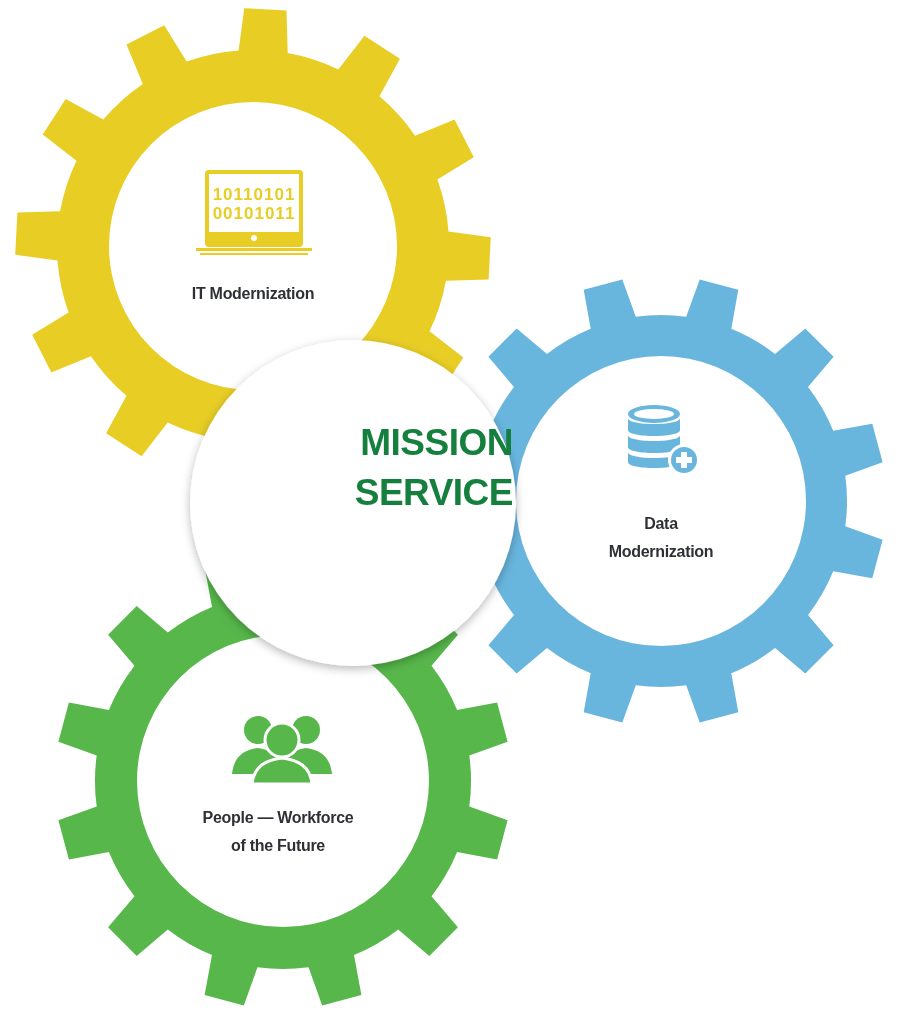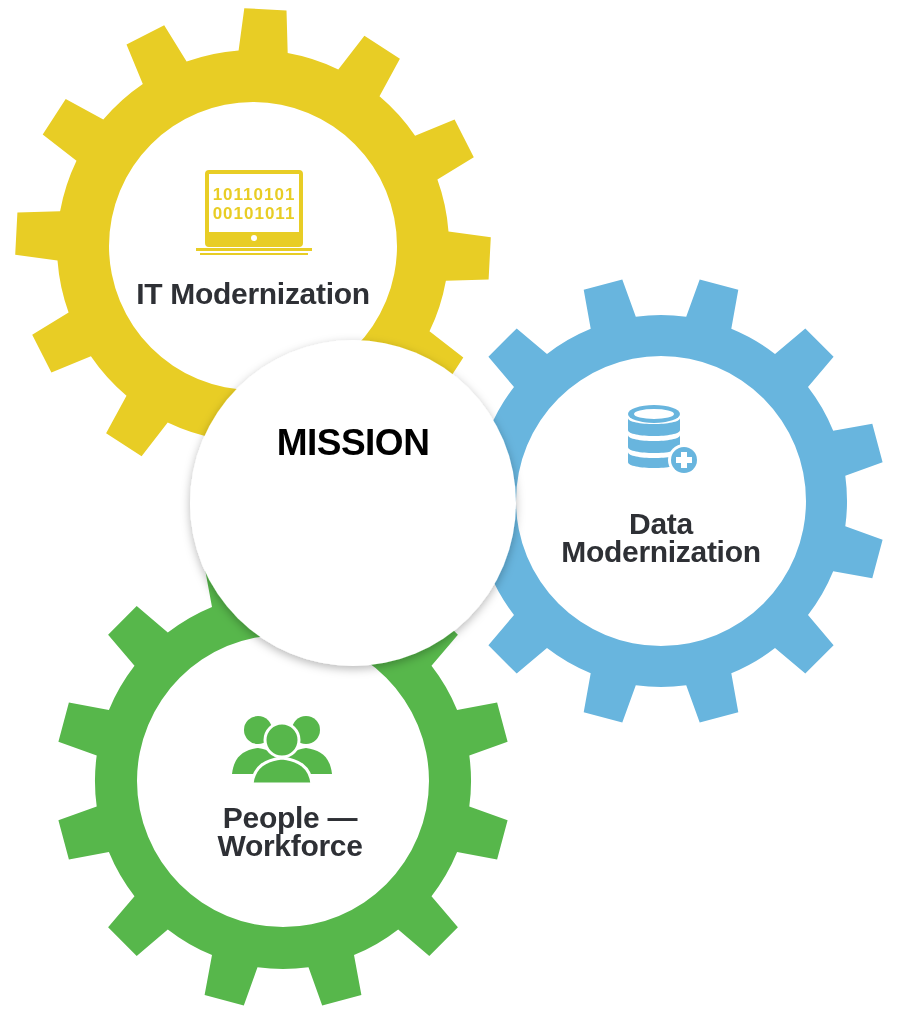--- a/index.html
+++ b/index.html
@@ -1,25 +1,25 @@
 <!DOCTYPE html>
 <html><head>
 <meta charset="utf-8">
 <style>
   html, body { margin: 0; padding: 0; background: #ffffff; }
   body { width: 900px; height: 1011px; position: relative; overflow: hidden; font-family: "Liberation Sans", sans-serif; }
   #canvas { position: absolute; left: 0; top: 0; width: 900px; height: 1011px; }
   .label {
     position: absolute; text-align: center; color: #2e3035;
     font-family: "Liberation Sans", sans-serif; font-weight: bold;
-    font-size: 30px; line-height: 28px; letter-spacing: -0.3px;
+    font-size: 16px; line-height: 28px; letter-spacing: -0.3px;
   }
   .label span { display: block; }
   .center-title {
-    position: absolute; text-align: center; color: #000000;
+    position: absolute; text-align: right; color: #15803d;
     font-family: "Liberation Sans", sans-serif; font-weight: bold;
     font-size: 37px; line-height: 50px; letter-spacing: -0.5px;
   }
   .center-title span { display: block; }
 </style>
 </head>
 <body>
 
 <svg id="canvas" viewBox="0 0 900 1011" xmlns="http://www.w3.org/2000/svg">
   <defs>
@@ -79,19 +79,21 @@
 
 <div class="label" style="left:128px; top:280px; width:250px;">
   <span>IT Modernization</span>
 </div>
 
 <div class="label" style="left:536px; top:510px; width:250px;">
   <span>Data</span>
   <span>Modernization</span>
 </div>
 
-<div class="label" style="left:150px; top:804px; width:280px;">
+<div class="label" style="left:138px; top:804px; width:280px;">
   <span>People — Workforce</span>
+  <span>of the Future</span>
 </div>
 
 <div class="center-title" style="left:193px; top:418px; width:320px;">
   <span>MISSION</span>
+  <span>SERVICE</span>
 </div>
 
 </body></html>

